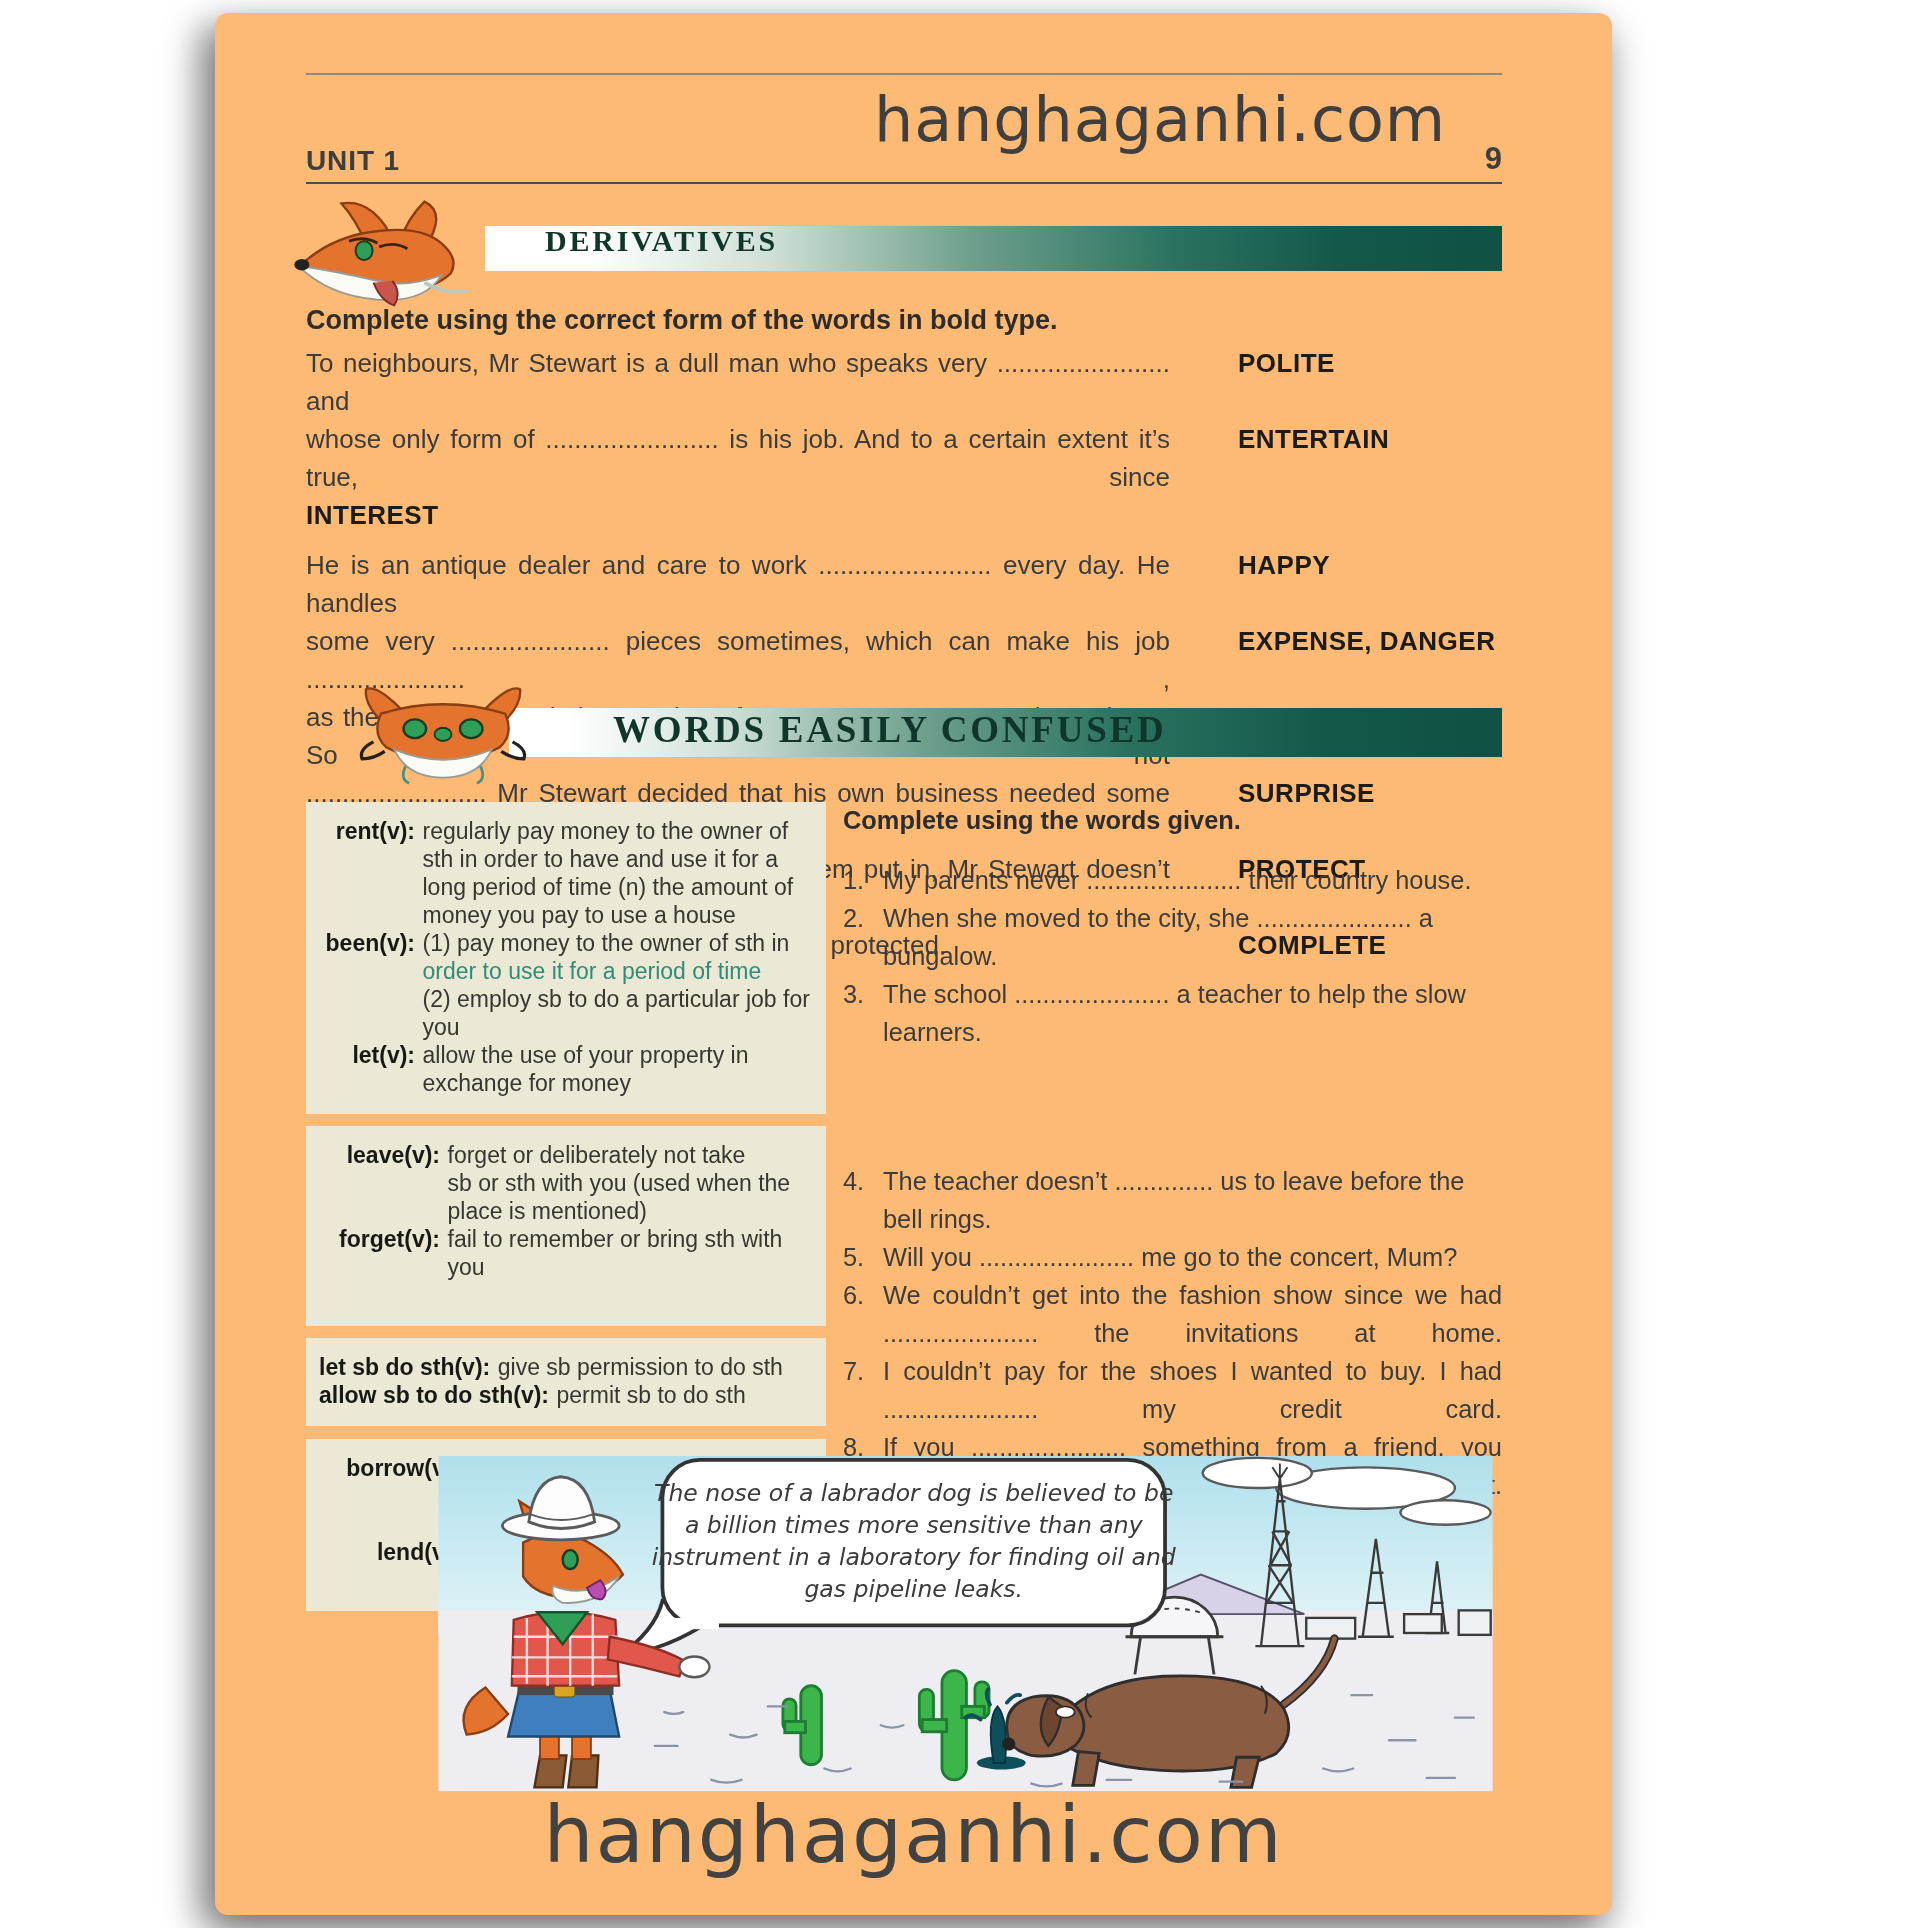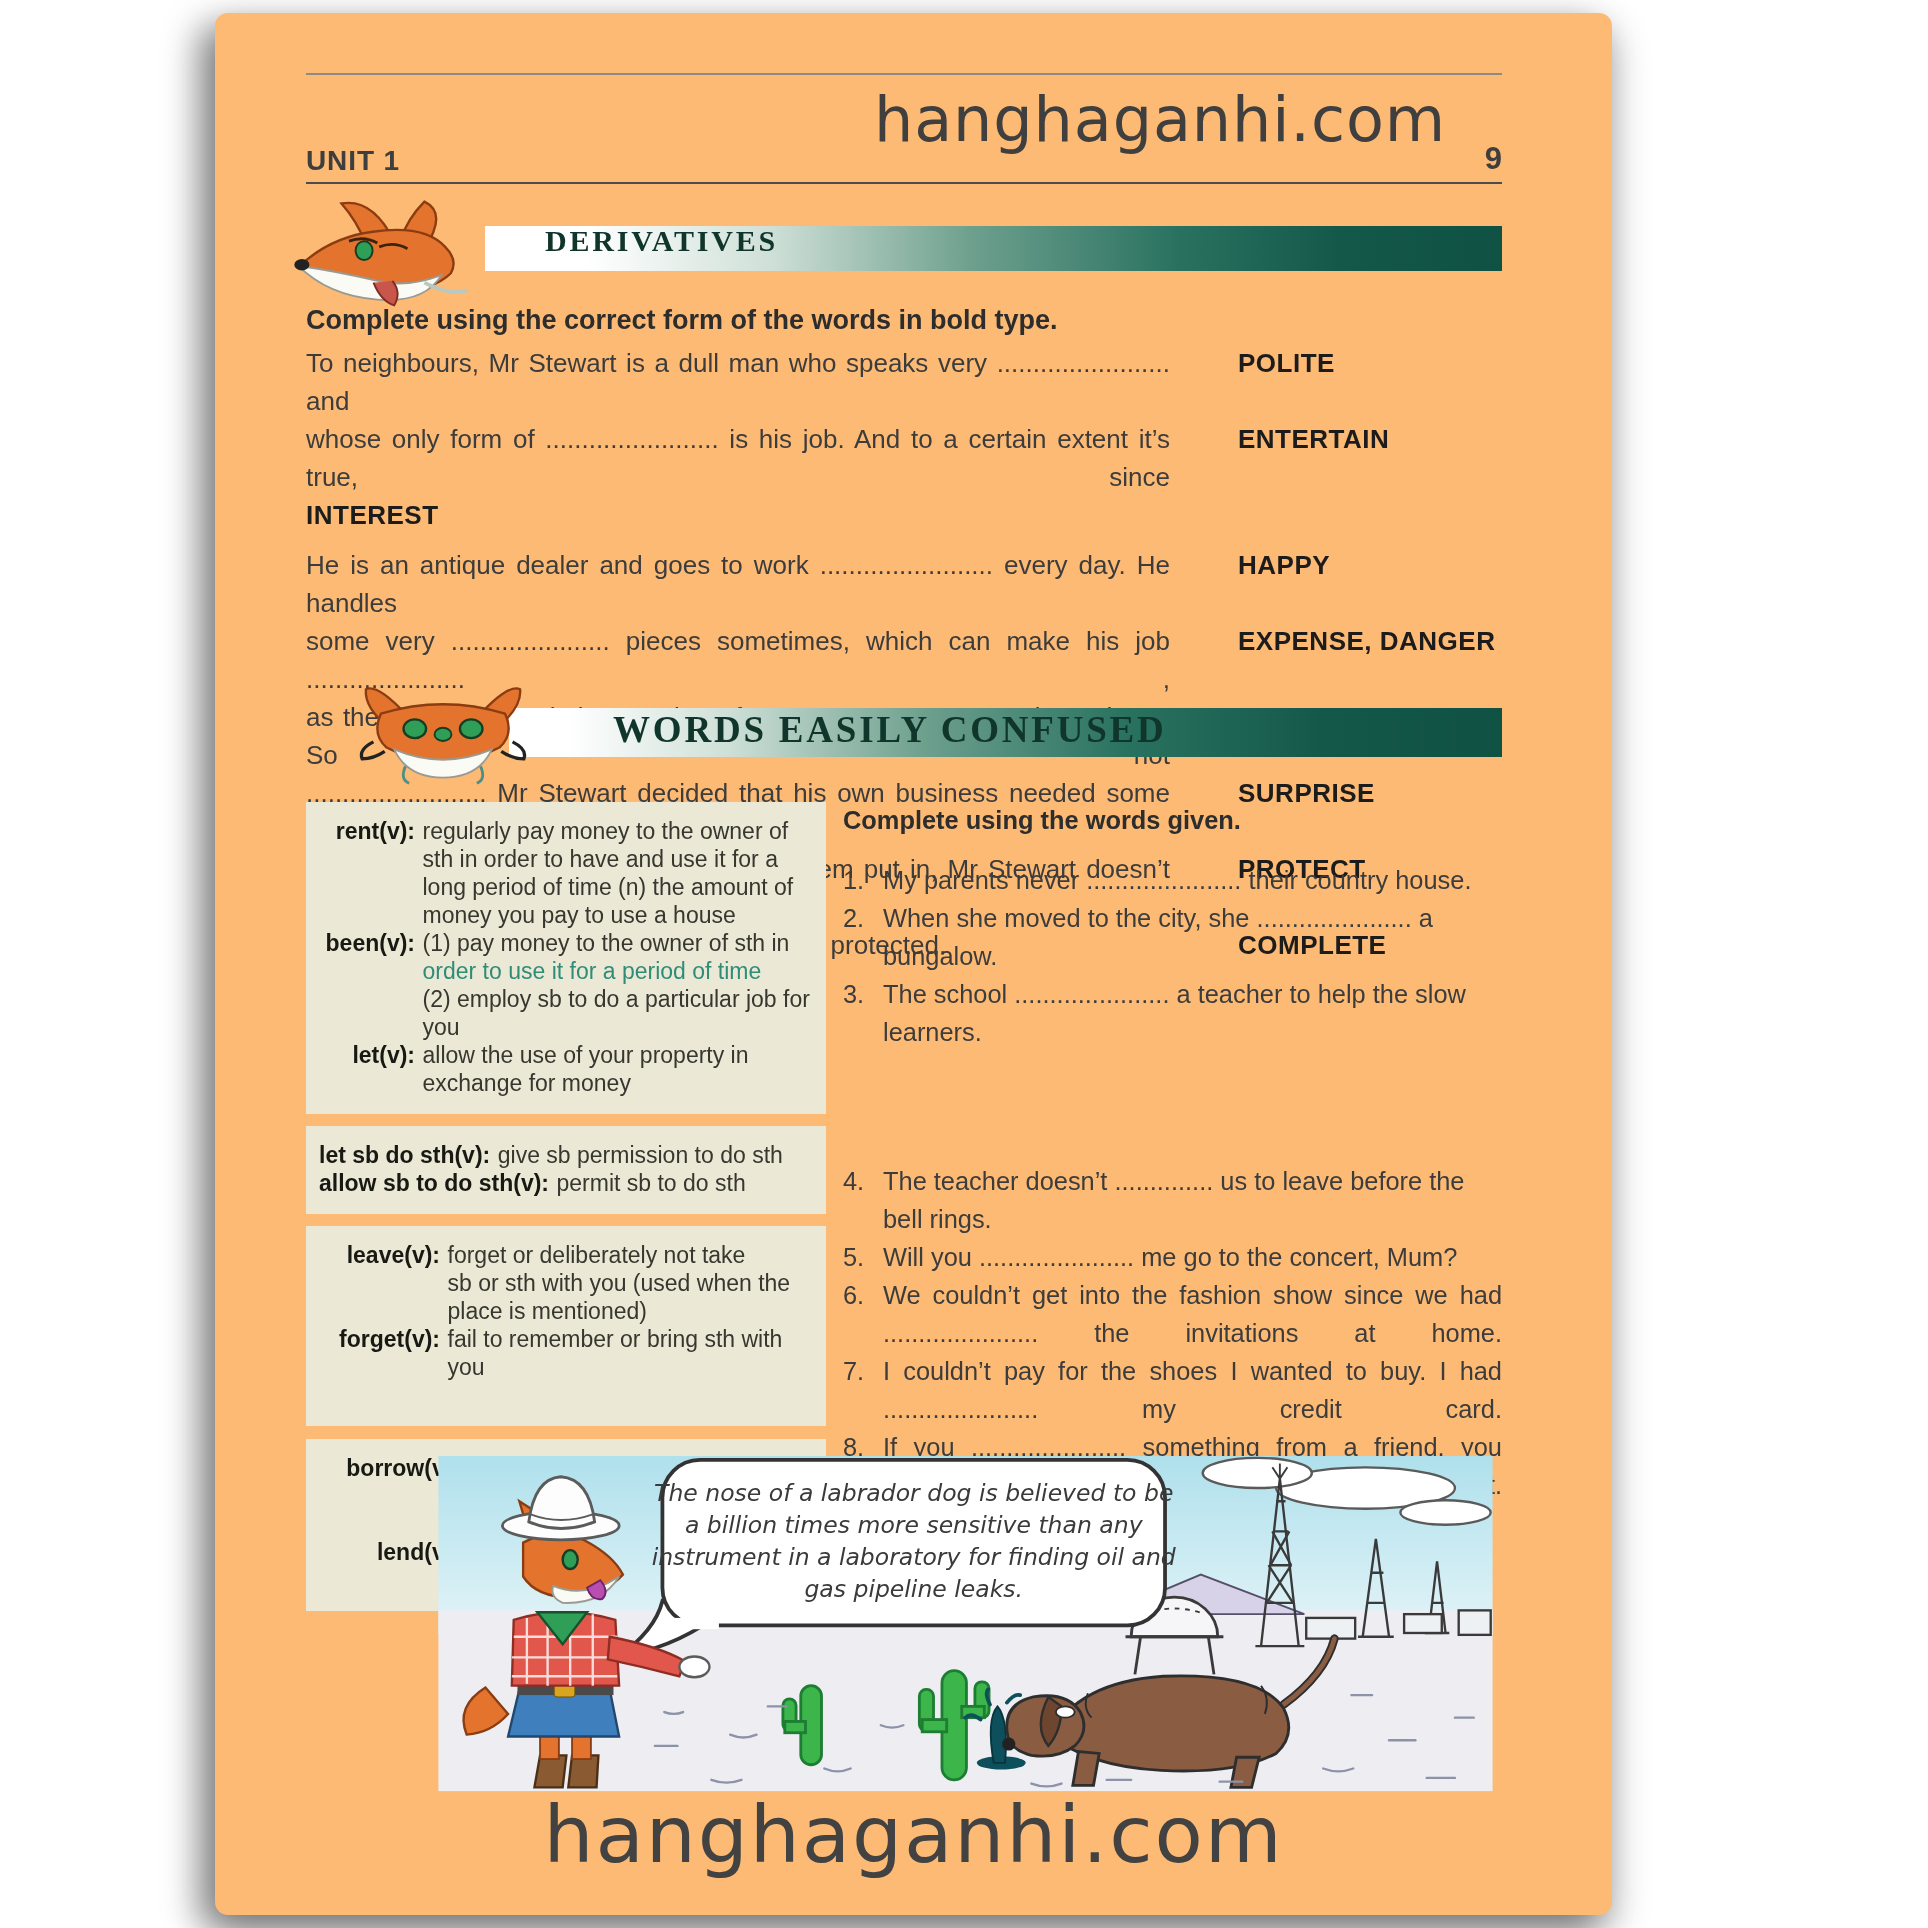--- a/index.html
+++ b/index.html
@@ -87,21 +87,21 @@
         <div class="kw">POLITE</div>
       </div>
       <div class="d-row just">
         <div class="txt">whose only form of ........................ is his job. And to a certain extent it’s true, since</div>
         <div class="kw">ENTERTAIN</div>
       </div>
       <div class="d-row gap">
         <div class="kw">INTEREST</div>
       </div>
       <div class="d-row just">
-        <div class="txt">He is an antique dealer and goes to work ........................ every day. He handles</div>
+        <div class="txt">He is an antique dealer and care to work ........................ every day. He handles</div>
         <div class="kw">HAPPY</div>
       </div>
       <div class="d-row just">
         <div class="txt">some very ...................... pieces sometimes, which can make his job ...................... ,</div>
         <div class="kw">EXPENSE, DANGER</div>
       </div>
       <div class="d-row just">
         <div class="txt">as there have recently been quite a few ........................ at antique shops. So not</div>
         <div class="kw">ROB</div>
       </div>
@@ -157,47 +157,47 @@
             </div>
           </div>
           <div class="def-entry">
             <div class="def-term">let(v):</div>
             <div>
               <div class="def-line">allow the use of your property in</div>
               <div class="def-line">exchange for money</div>
             </div>
           </div>
         </div>
-        <div class="def-box g1">
-          <div class="def-entry">
-            <div class="def-term">let sb do sth(v):</div>
-            <div>
-              <div class="def-line">give sb permission to do sth</div>
-            </div>
-          </div>
-          <div class="def-entry">
-            <div class="def-term">allow sb to do sth(v):</div>
-            <div>
-              <div class="def-line">permit sb to do sth</div>
-            </div>
-          </div>
-        </div>
         <div class="def-box g2">
           <div class="def-entry">
             <div class="def-term">leave(v):</div>
             <div>
               <div class="def-line">forget or deliberately not take</div>
               <div class="def-line">sb or sth with you (used when the</div>
               <div class="def-line">place is mentioned)</div>
             </div>
           </div>
           <div class="def-entry">
             <div class="def-term">forget(v):</div>
             <div>
               <div class="def-line">fail to remember or bring sth with you</div>
+            </div>
+          </div>
+        </div>
+        <div class="def-box g1">
+          <div class="def-entry">
+            <div class="def-term">let sb do sth(v):</div>
+            <div>
+              <div class="def-line">give sb permission to do sth</div>
+            </div>
+          </div>
+          <div class="def-entry">
+            <div class="def-term">allow sb to do sth(v):</div>
+            <div>
+              <div class="def-line">permit sb to do sth</div>
             </div>
           </div>
         </div>
         <div class="def-box g3">
           <div class="def-entry">
             <div class="def-term">borrow(v):</div>
             <div>
               <div class="def-line">take sth from sb with their permission,</div>
               <div class="def-line">intending to return it in the future</div>
             </div>

